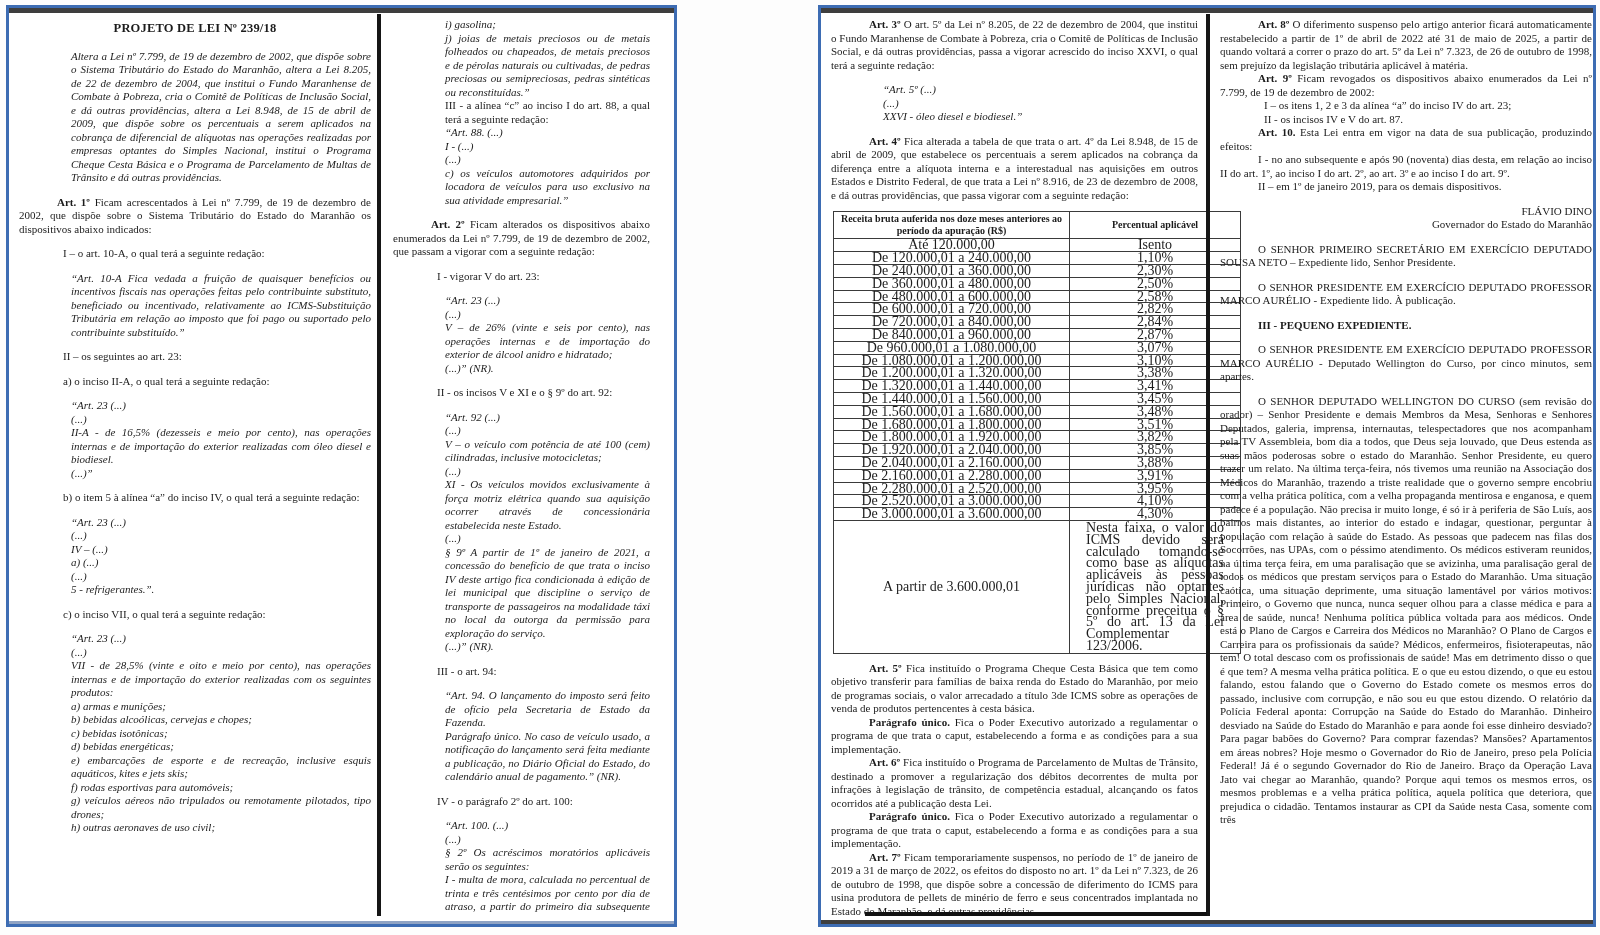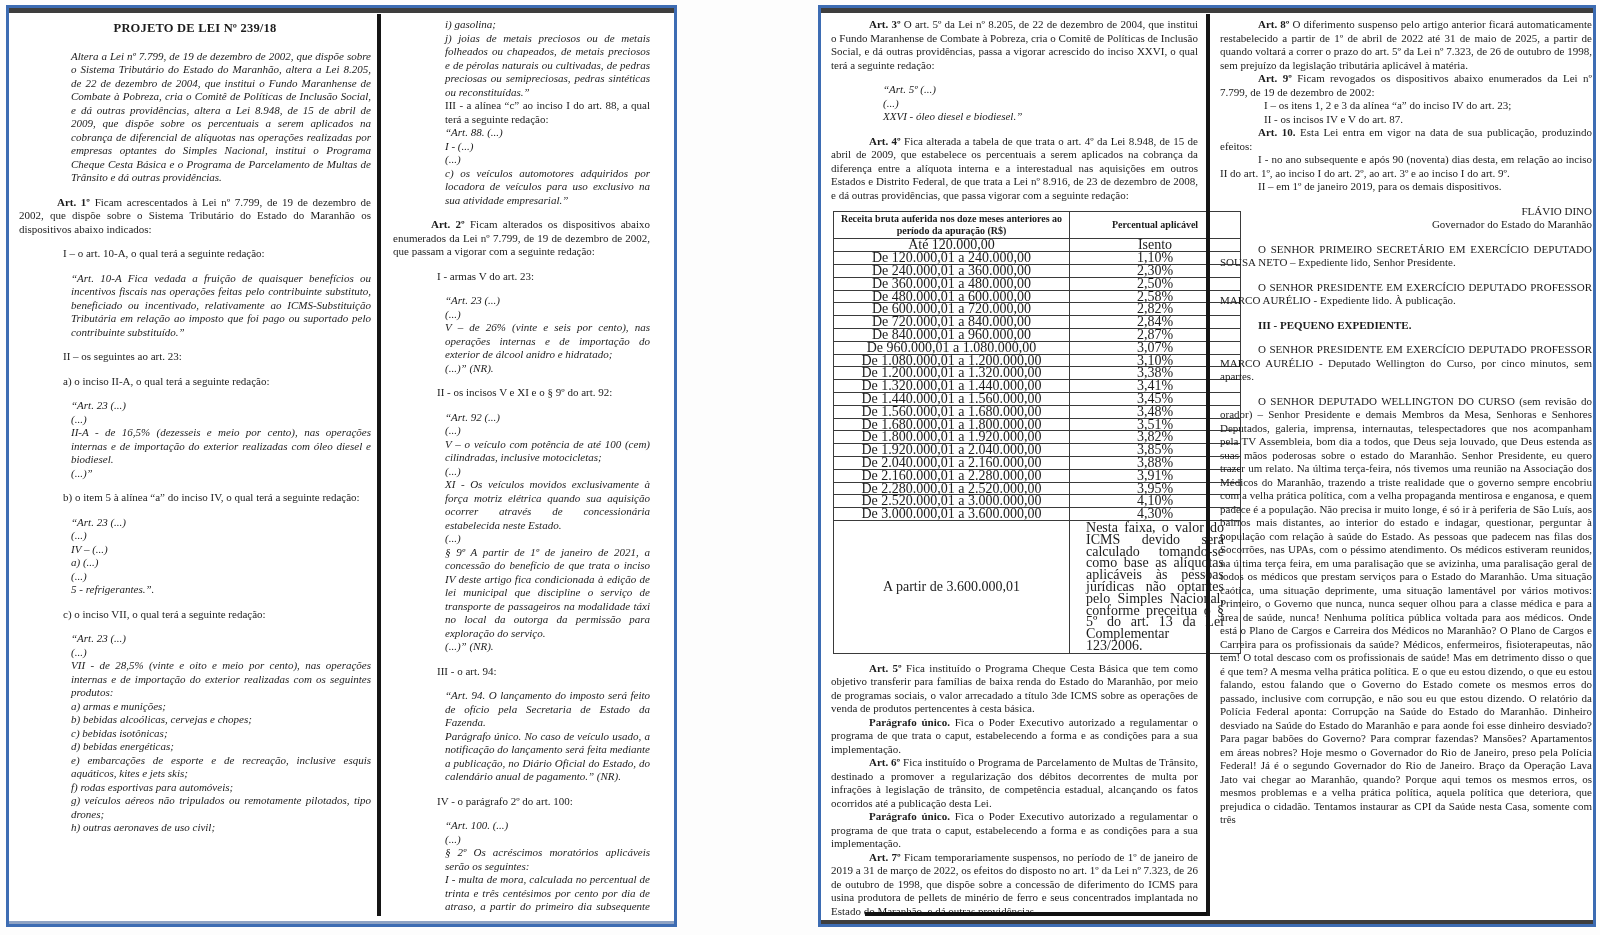--- a/index.html
+++ b/index.html
@@ -77,21 +77,21 @@
       </div>
       <div class="col colB">
         <div class="blk quote">i) gasolina;
 j) joias de metais preciosos ou de metais folheados ou chapeados, de metais preciosos e de pérolas naturais ou cultivadas, de pedras preciosas ou semipreciosas, pedras sintéticas ou reconstituídas.”</div>
         <div class="blk sub">III - a alínea “c” ao inciso I do art. 88, a qual terá a seguinte redação:</div>
         <div class="blk quote">“Art. 88. (...)
 I - (...)
 (...)
 c) os veículos automotores adquiridos por locadora de veículos para uso exclusivo na sua atividade empresarial.”</div>
         <div class="blk par gap"><b class="b">Art. 2º</b><span> Ficam alterados os dispositivos abaixo enumerados da Lei nº 7.799, de 19 de dezembro de 2002, que passam a vigorar com a seguinte redação:</span></div>
-        <div class="blk item gap">I - armas V do art. 23:</div>
+        <div class="blk item gap">I - vigorar V do art. 23:</div>
         <div class="blk quote gap">“Art. 23 (...)
 (...)
 V – de 26% (vinte e seis por cento), nas operações internas e de importação do exterior de álcool anidro e hidratado;
 (...)” (NR).</div>
         <div class="blk item gap">II - os incisos V e XI e o § 9º do art. 92:</div>
         <div class="blk quote gap">“Art. 92 (...)
 (...)
 V – o veículo com potência de até 100 (cem) cilindradas, inclusive motocicletas;
 (...)
 XI - Os veículos movidos exclusivamente à força motriz elétrica quando sua aquisição ocorrer através de concessionária estabelecida neste Estado.

